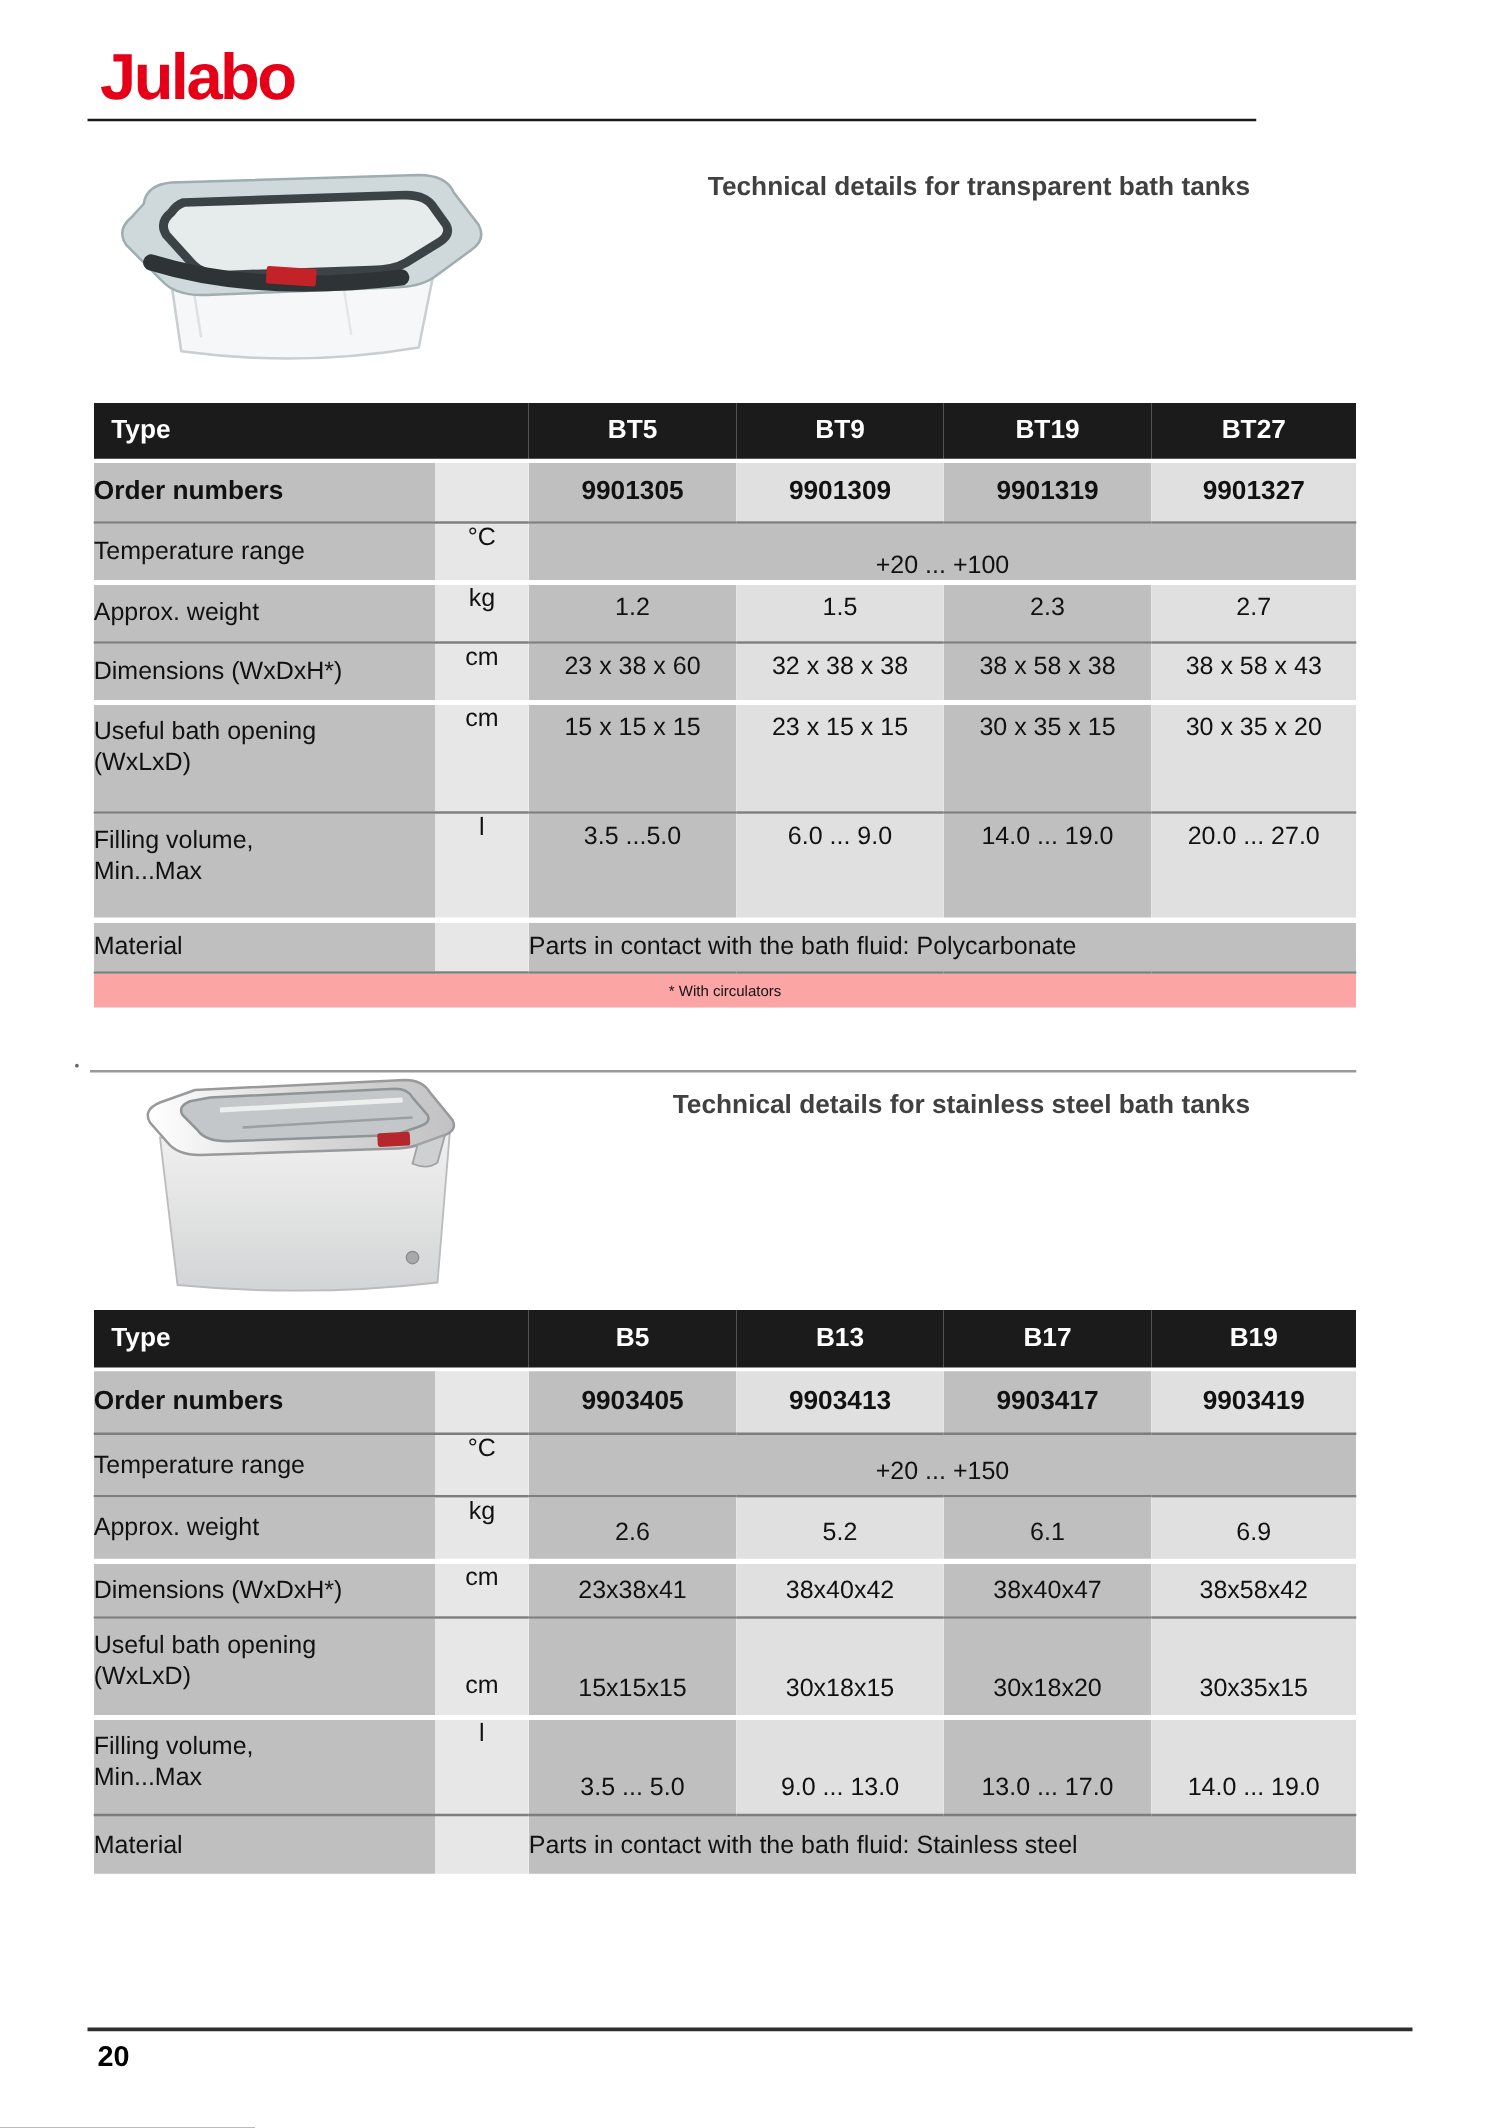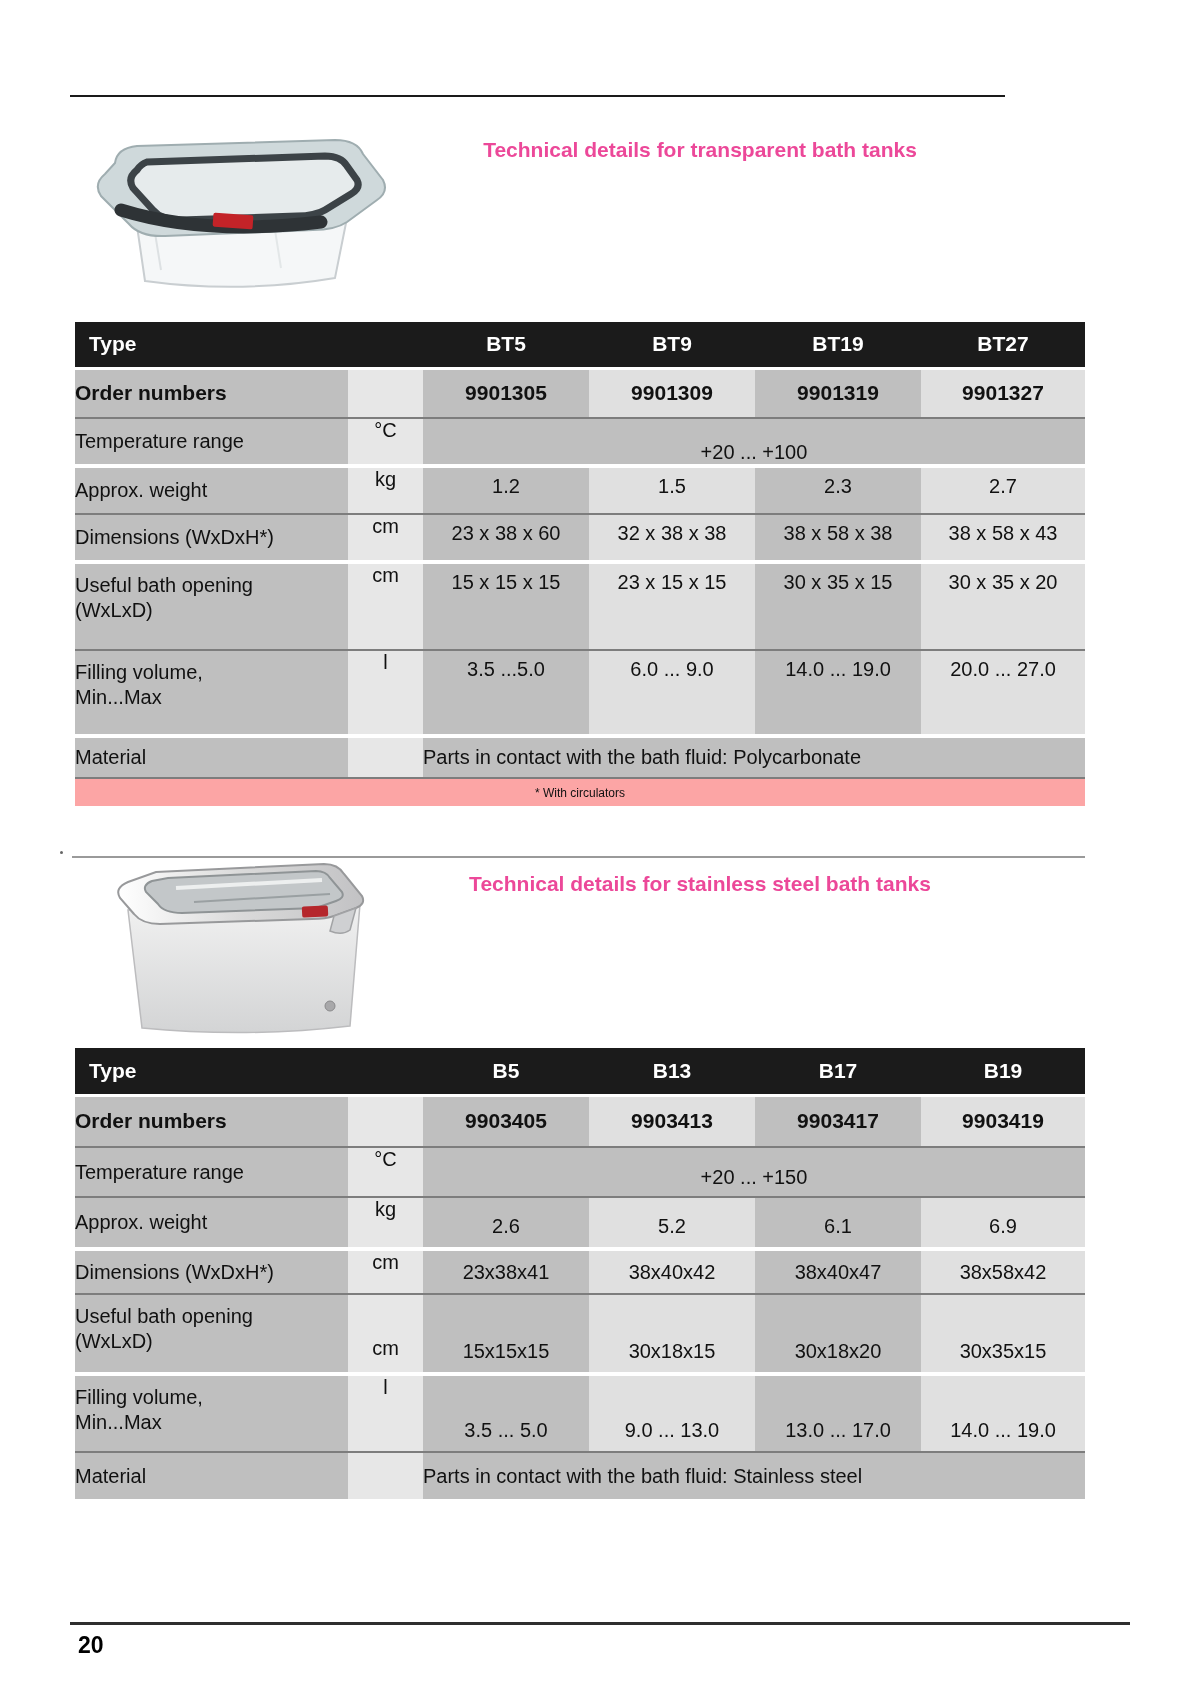--- a/index.html
+++ b/index.html
@@ -9,22 +9,22 @@
     font-family:"Liberation Sans", sans-serif; color:#111;
   }
   
   .logo { position:absolute; left:80px; top:32px; font-size:52px; font-weight:bold;
           letter-spacing:-2px; color:#e50017; }
   .top-rule { position:absolute; left:70px; top:95px; width:935px; height:2px; background:#1a1a1a; }
   .mid-rule { position:absolute; left:72px; top:856px; width:1013px; height:2px; background:#9a9a9a; }
   .stray-dot { position:absolute; left:60px; top:851px; width:3px; height:3px; background:#666; border-radius:50%; }
   .foot-rule { position:absolute; left:70px; top:1622px; width:1060px; height:3px; background:#2e2e2e; }
 
-  .sec-title { position:absolute; left:400px; width:600px; text-align:center;
-               font-size:21px; font-weight:bold; color:#ec4899; }
+  .sec-title { position:absolute; left:400px; width:600px; text-align:right;
+               font-size:21px; font-weight:bold; color:#404040; }
   #title1 { top:138px; }
   #title2 { top:872px; }
 
   .product-img { position:absolute; }
   #img1 { left:85px; top:118px; }
   #img2 { left:98px; top:858px; }
 
   
   .spec-table { position:absolute; left:75px; border-collapse:collapse; width:1010px;
                 table-layout:fixed; font-size:20px; }
@@ -67,20 +67,21 @@
   
   .page-num { position:absolute; left:78px; top:1632px; font-size:23px; font-weight:bold; color:#000; }
   .footer-text { position:absolute; left:0; top:1636px; width:1200px; text-align:center;
                  font-size:25px; color:#1a1a1a; }
 </style>
 </head>
 <body>
 
 <div class="page">
 
+  <div class="logo">Julabo</div>
   <div class="top-rule"></div>
 
   <svg id="img1" class="product-img" width="310" height="175" viewBox="0 0 310 175">
     <path d="M52 108 L60 163 Q155 176 250 160 L262 100 Z" fill="#f3f5f6" fill-opacity="0.8" stroke="#c9ced1" stroke-width="2"></path>
     <path d="M70 115 L76 152" stroke="#dde1e3" stroke-width="2" fill="none"></path>
     <path d="M190 112 L196 150" stroke="#e3e7e8" stroke-width="2" fill="none"></path>
     <path d="M30 45 Q32 30 52 28 L250 22 Q272 22 278 36 L298 62 Q304 74 292 82 L262 104 Q250 112 228 112 L80 118 Q55 119 44 106 L16 78 Q8 66 20 56 Z" fill="#cfd9db" stroke="#9fadb0" stroke-width="2"></path>
     <path d="M62 44 L240 38 Q256 38 262 48 L272 62 Q276 70 266 76 L240 92 Q230 98 212 98 L96 102 Q76 102 68 92 L48 70 Q42 60 52 52 Q56 46 62 44 Z" fill="#e6ebec" stroke="#3c4347" stroke-width="7"></path>
     <path d="M36 92 Q120 118 236 104" stroke="#2e3336" stroke-width="13" fill="none" stroke-linecap="round"></path>
     <rect x="128" y="96" width="40" height="14" rx="2" fill="#c32328" transform="rotate(4 148 103)"></rect>

